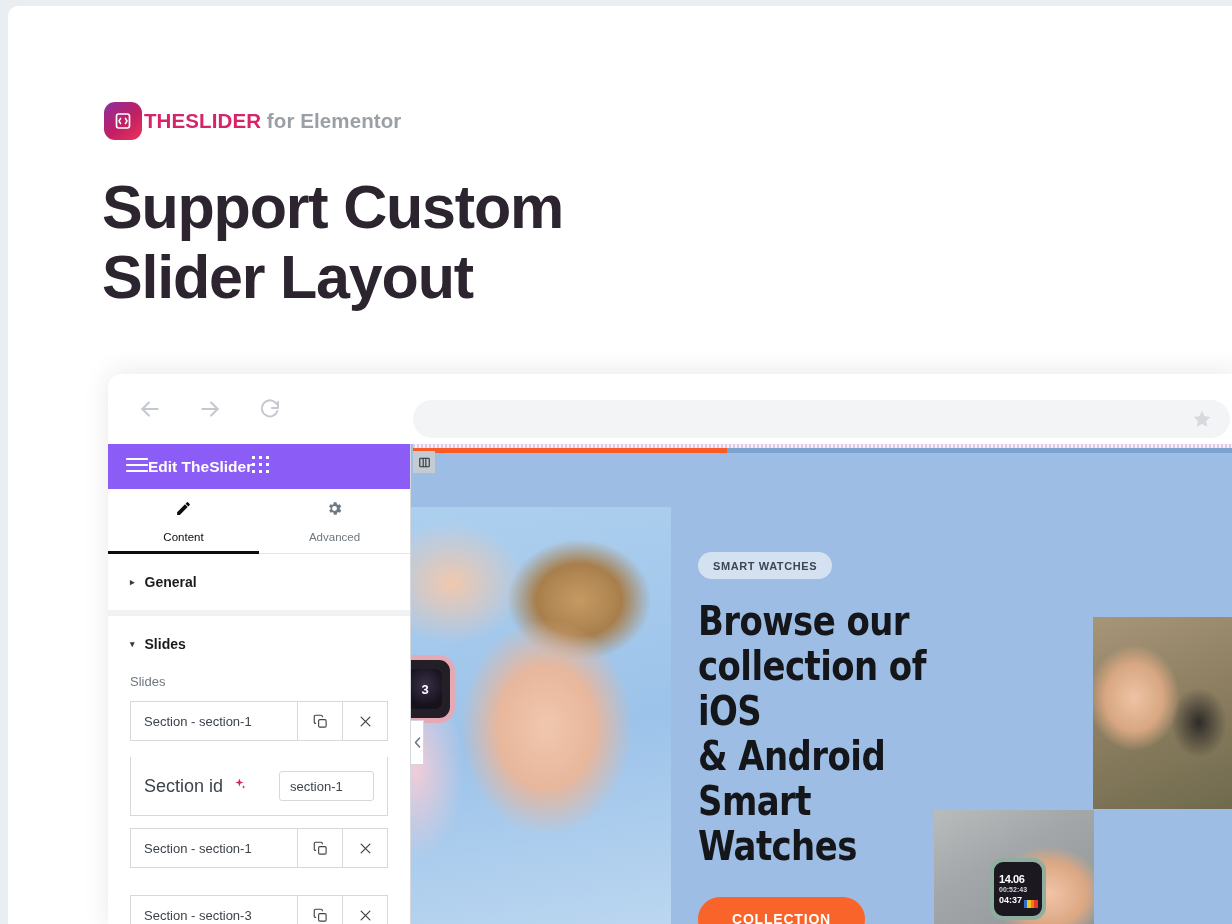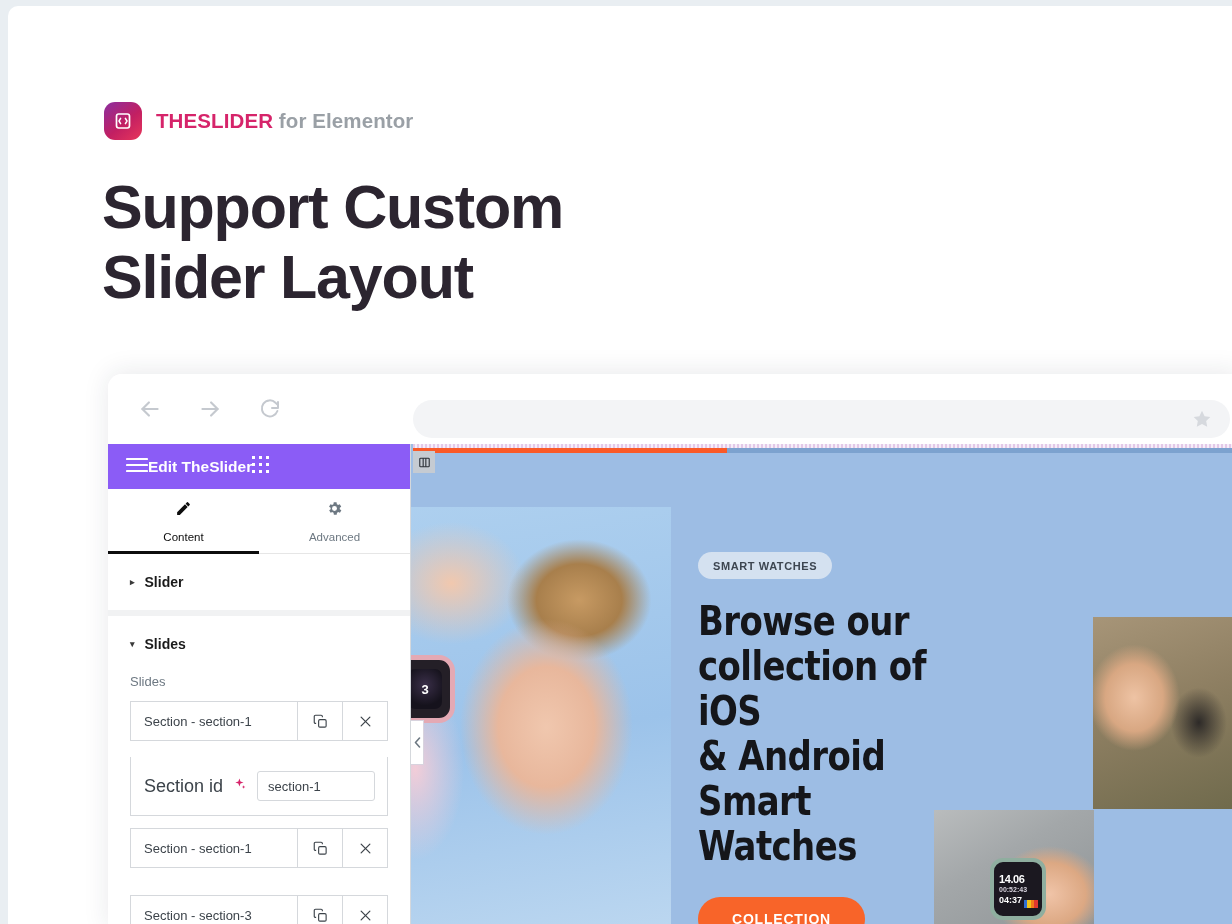--- a/index.html
+++ b/index.html
@@ -19,21 +19,21 @@
     width: 1224px; height: 918px;
     background: #ffffff;
     border-radius: 10px 0 0 0;
     overflow: hidden;
   }
 
   
   #brand-row {
     position: absolute;
     left: 96px; top: 96px;
-    display: flex; align-items: center; gap: 14px;
+    display: flex; align-items: center; gap: 2px;
   }
   #brand-logo {
     width: 38px; height: 38px; border-radius: 11px;
     background: linear-gradient(140deg, #8b2fa0 0%, #c21f62 55%, #e8365b 100%);
     display: flex; align-items: center; justify-content: center;
     flex: none;
   }
   #brand-logo svg { display: block; }
   #brand-text {
     font-size: 20.5px; font-weight: 700; letter-spacing: .1px;
@@ -245,21 +245,21 @@
     color: #3c434a; cursor: pointer;
   }
   .repeater-body {
     border: 1px solid #d5d8dc; border-top: none;
     padding: 14px 13px; display: flex; align-items: center; gap: 10px;
     margin-bottom: 12px;
   }
   .repeater-body-label { font-size: 18px; color: #3c434a; white-space: nowrap; }
   .sparkle { color: #d6246a; }
   .repeater-input {
-    margin-left: auto; width: 118px; height: 30px;
+    margin-left: auto; width: 95px; height: 30px;
     border: 1px solid #d5d8dc; border-radius: 3px;
     padding: 0 10px; font-size: 13px; color: #3c434a;
     font-family: "Liberation Sans", sans-serif; background: #fff;
   }
   .row-gap { height: 11px; }
   #panel-collapse {
     position: absolute; left: 403px; top: 714px;
     width: 13px; height: 45px;
     background: #ffffff; border: 1px solid #d8d3de; border-left: none;
     display: flex; align-items: center; justify-content: center;
@@ -401,21 +401,21 @@
           <svg width="17" height="17" viewBox="0 0 24 24" fill="currentColor">
               <path d="M19.4 13a7.8 7.8 0 0 0 0-2l2.1-1.6-2-3.5-2.5 1a7.6 7.6 0 0 0-1.7-1l-.4-2.6h-4l-.4 2.6c-.6.2-1.2.6-1.7 1l-2.5-1-2 3.5L6.6 11a7.8 7.8 0 0 0 0 2l-2.1 1.6 2 3.5 2.5-1c.5.4 1.1.8 1.7 1l.4 2.6h4l.4-2.6c.6-.2 1.2-.6 1.7-1l2.5 1 2-3.5L19.4 13zM12 15.5A3.5 3.5 0 1 1 12 8.5a3.5 3.5 0 0 1 0 7z"></path>
             </svg>
         </span>
         <span>Advanced</span>
       </div>
     </div>
 
     <div class="panel-section">
       <span class="caret">▸</span>
-      <span>Slider</span>
+      <span>General</span>
     </div>
 
     <div class="panel-section" style="border-bottom:none;padding-bottom:4px">
       <span class="caret">▾</span>
       <span>Slides</span>
     </div>
 
     <div id="slides-body">
       <div id="slides-label">Slides</div>
 

